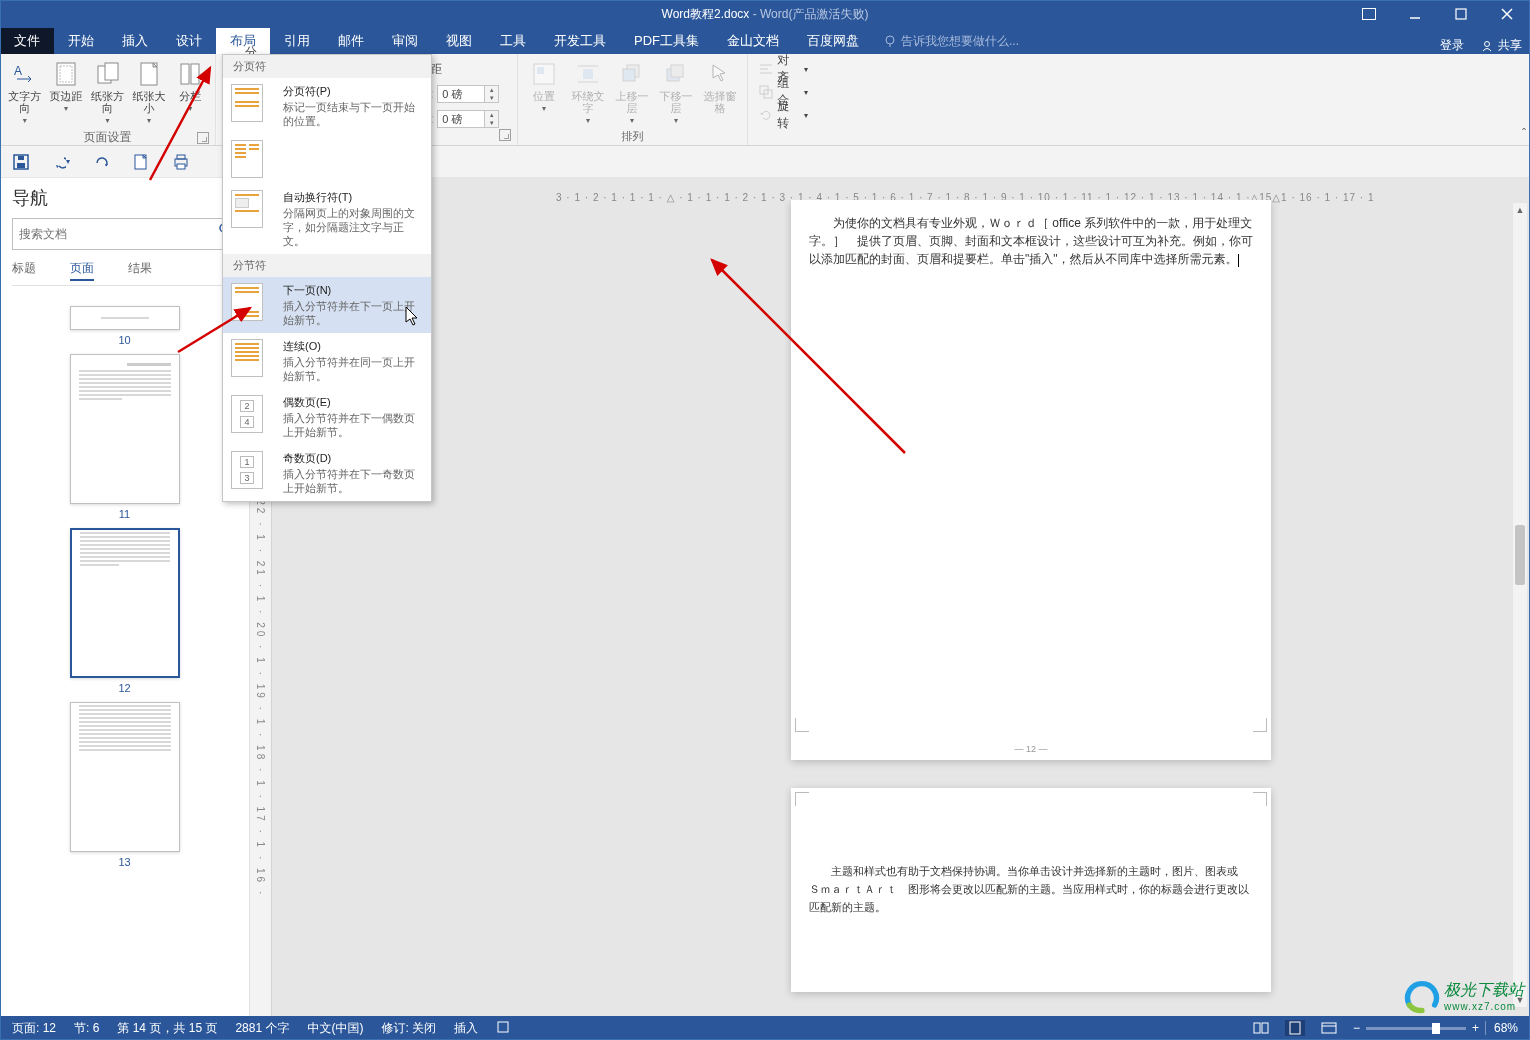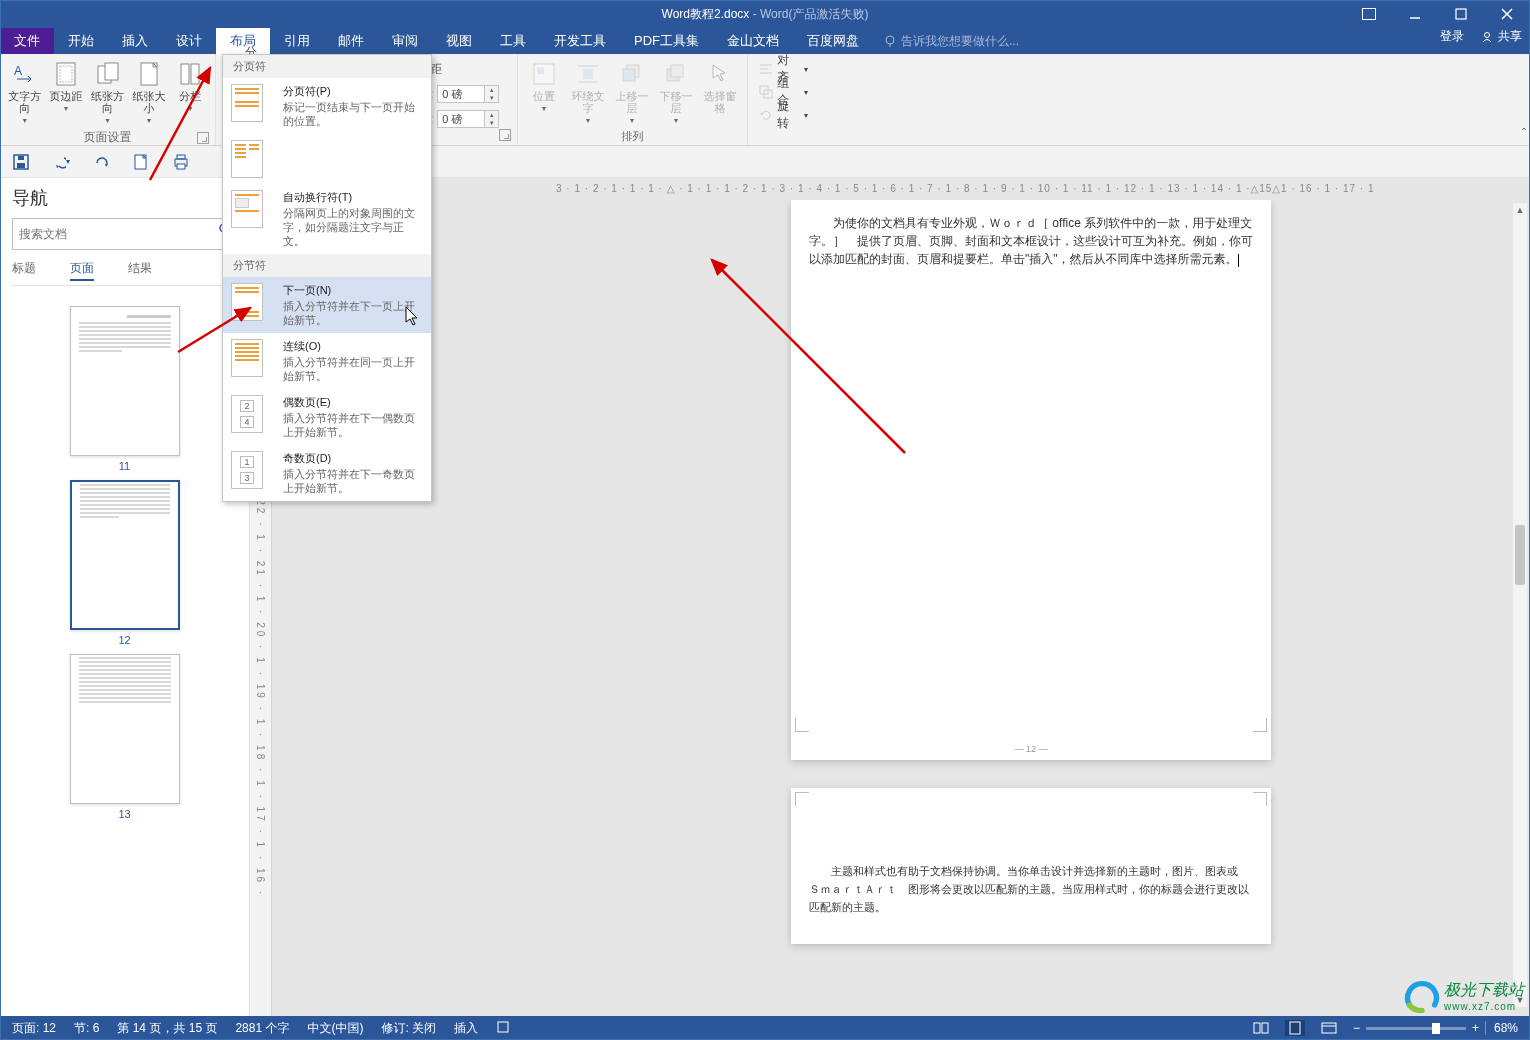--- a/index.html
+++ b/index.html
@@ -11,25 +11,25 @@
 .titlebar .title{position:absolute;left:50%;transform:translateX(-50%);font-size:12px;white-space:nowrap}
 .title .dim{color:#b8c6e0}
 .winbtns{position:absolute;right:0;top:0;height:28px;display:flex}
 .winbtns div{width:46px;height:28px;display:flex;align-items:center;justify-content:center;color:#fff;cursor:pointer}
 .winbtns svg{width:14px;height:14px}
 .ribbonopt{width:14px;height:12px;border:1px solid #fff;display:inline-block}
 
 
 .tabs{height:26px;background:#2b579a;display:flex;align-items:stretch;color:#fff;position:relative}
 .tabs .tab{padding:0 14px;display:flex;align-items:center;cursor:pointer;font-size:13px}
-.tabs .tab.file{background:#4c1d95}
+.tabs .tab.file{background:#0f172a}
 .tabs .tab.active{background:#fff;color:#2b579a}
 .tabs .tell{color:#a7b9db;margin-left:10px;display:flex;align-items:center;font-size:12px}
 .tabs .tell svg{margin-right:4px}
-.tabs .right{position:absolute;right:8px;top:0;height:26px;display:flex;align-items:flex-start;gap:16px;color:#fff}
+.tabs .right{position:absolute;right:8px;top:0;height:26px;display:flex;align-items:flex-end;gap:16px;color:#fff}
 .tabs .right .share{display:flex;align-items:center;gap:4px}
 
 
 .ribbon{height:92px;background:#f3f3f3;border-bottom:1px solid #d4d4d4;display:flex;position:relative}
 .rgroup{border-right:1px solid #e1e1e1;display:flex;flex-direction:column;padding:4px 6px 2px 6px}
 .rgroup .body{flex:1;display:flex;gap:4px;align-items:flex-start}
 .rgroup .lbl{text-align:center;color:#666;font-size:11px;padding-top:2px;position:relative}
 .rgroup .lbl .dl{position:absolute;right:0;bottom:2px;width:12px;height:12px;border:1px solid #a0a0a0}
 .rgroup .lbl .dl::after{content:"";position:absolute;right:1px;bottom:1px;width:4px;height:4px;border-right:1px solid #a0a0a0;border-bottom:1px solid #a0a0a0}
 .bigbtn{display:flex;flex-direction:column;align-items:center;width:40px;padding:2px;cursor:pointer}
@@ -65,21 +65,21 @@
 .thumb .page{width:110px;margin:0 auto;background:#fff;border:1px solid #c0c0c0;box-shadow:0 1px 3px rgba(0,0,0,.15)}
 .thumb.on .page{border:2px solid #2b579a}
 .thumb .num{color:#2b579a;font-size:11px;margin-top:4px}
 .thumb .page .tl{margin:8px 8px 4px 8px}
 .thumb .page .ln{height:2px;background:#d8d8d8;margin:2px 8px}
 .thumb .page .half .ln{margin-right:55%}
 
 .docarea{flex:1;background:#e6e6e6;position:relative;overflow:hidden}
 .vruler{position:absolute;left:0;top:0;width:22px;height:100%;background:#f3f3f3;border-right:1px solid #d4d4d4;display:flex;flex-direction:column;align-items:center;padding-top:8px}
 .vruler .tick{writing-mode:vertical-rl;font-size:10px;color:#888;letter-spacing:3px;margin-top:6px}
-.hruler{position:absolute;left:306px;top:1px;height:18px;font-size:10px;color:#888;display:flex;align-items:center;gap:2px;letter-spacing:1px;white-space:nowrap}
+.hruler{position:absolute;left:306px;top:10px;height:18px;font-size:10px;color:#888;display:flex;align-items:center;gap:2px;letter-spacing:1px;white-space:nowrap}
 .canvas{position:absolute;left:306px;top:22px;right:24px;bottom:0;overflow:hidden}
 .pagebox{width:480px;background:#fff;margin:0 auto;box-shadow:0 2px 8px rgba(0,0,0,.2);padding:14px 18px;position:relative}
 .pagebox.first{height:560px}
 .pagebox .txt{font-size:11px;color:#333;line-height:18px;font-family:SimSun,serif}
 .pagebox .cursor{display:inline-block;width:1px;height:13px;background:#000;vertical-align:middle}
 .pgnum{position:absolute;bottom:6px;left:50%;transform:translateX(-50%);font-size:9px;color:#999}
 .corner{position:absolute;width:14px;height:14px}
 .corner.tl{border-left:1px solid #bbb;border-top:1px solid #bbb}
 .corner.tr{border-right:1px solid #bbb;border-top:1px solid #bbb}
 .corner.bl{border-left:1px solid #bbb;border-bottom:1px solid #bbb}
@@ -436,20 +436,26 @@
             <line x1="9" y1="9" x2="13" y2="13" stroke="#2b579a" stroke-width="1.5"></line>
           </svg>
       </div>
       <div class="navtabs">
         <div>标题</div>
         <div class="on">页面</div>
         <div>结果</div>
       </div>
       <div class="thumbs">
         <div class="thumb">
+            <div class="page" style="height:24px">
+              <div style="height:2px;background:#d8d8d8;margin:10px 30px 0"></div>
+            </div>
+            <div class="num">10</div>
+          </div>
+        <div class="thumb">
             <div class="page" style="height:150px">
               <div class="tl" style="height:3px;background:#ccc;width:40%;margin-left:auto;margin-right:8px"></div>
               <div class="ln"></div>
               <div class="ln"></div>
               <div class="ln"></div>
               <div class="ln"></div>
               <div class="ln"></div>
               <div class="ln"></div>
               <div class="ln"></div>
               <div class="ln" style="width:40%"></div>
@@ -498,21 +504,21 @@
         </div>
       <div class="hruler">3 · 1 · 2 · 1 · 1 · 1 · △ · 1 · 1 · 1 · 2 · 1 · 3 · 1 · 4 · 1 · 5 · 1 · 6 · 1 · 7 · 1 · 8 · 1 · 9 · 1 · 10 · 1 · 11 · 1 · 12 · 1 · 13 · 1 · 14 · 1 ·△15△1 · 16 · 1 · 17 · 1</div>
       <div class="canvas">
         <div class="pagebox first">
           <div class="txt"><span>　　为使你的文档具有专业外观，Ｗｏｒｄ［ office 系列软件中的一款，用于处理文字。］　提供了页眉、页脚、封面和文本框设计，这些设计可互为补充。例如，你可以添加匹配的封面、页眉和提要栏。单击"插入"，然后从不同库中选择所需元素。</span><span class="cursor"></span></div>
           <div class="corner bl" style="left:4px;bottom:28px"></div>
             <div class="corner br" style="right:4px;bottom:28px"></div>
           <div class="pgnum">— 12 —</div>
         </div>
         <div class="gap"></div>
-        <div class="pagebox" style="height:156px">
+        <div class="pagebox" style="height:204px">
           <div class="corner tl" style="left:4px;top:4px"></div>
             <div class="corner tr" style="right:4px;top:4px"></div>
           <div style="height:60px"></div>
           <div class="txt">　　主题和样式也有助于文档保持协调。当你单击设计并选择新的主题时，图片、图表或　ＳｍａｒｔＡｒｔ　图形将会更改以匹配新的主题。当应用样式时，你的标题会进行更改以匹配新的主题。</div>
         </div>
       </div>
       <div class="vscrollbar">
           <div class="ar up">▲</div>
           <div class="thumb2"></div>
           <div class="ar dn">▼</div>

